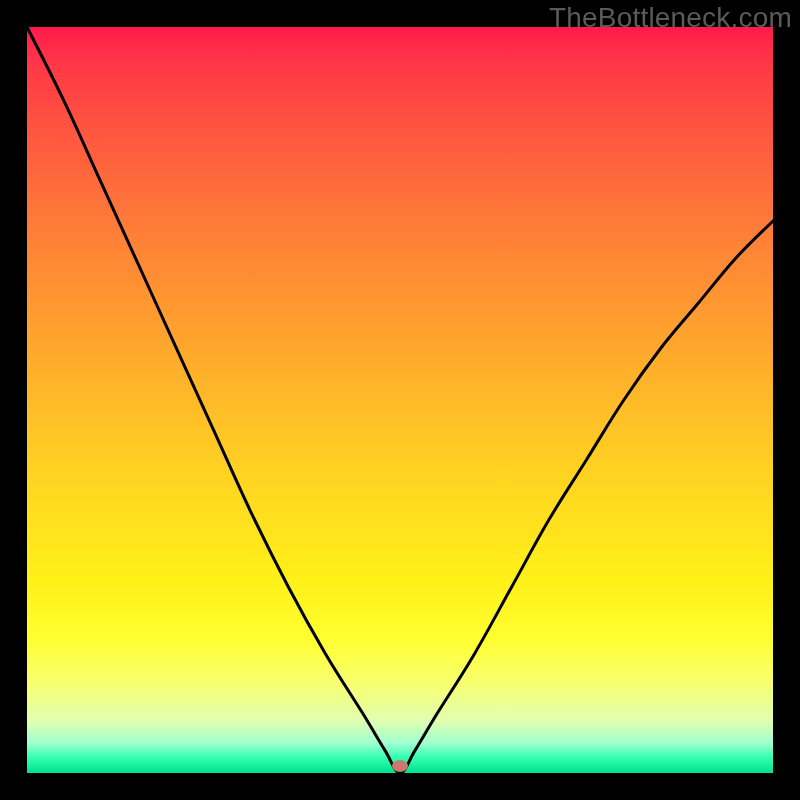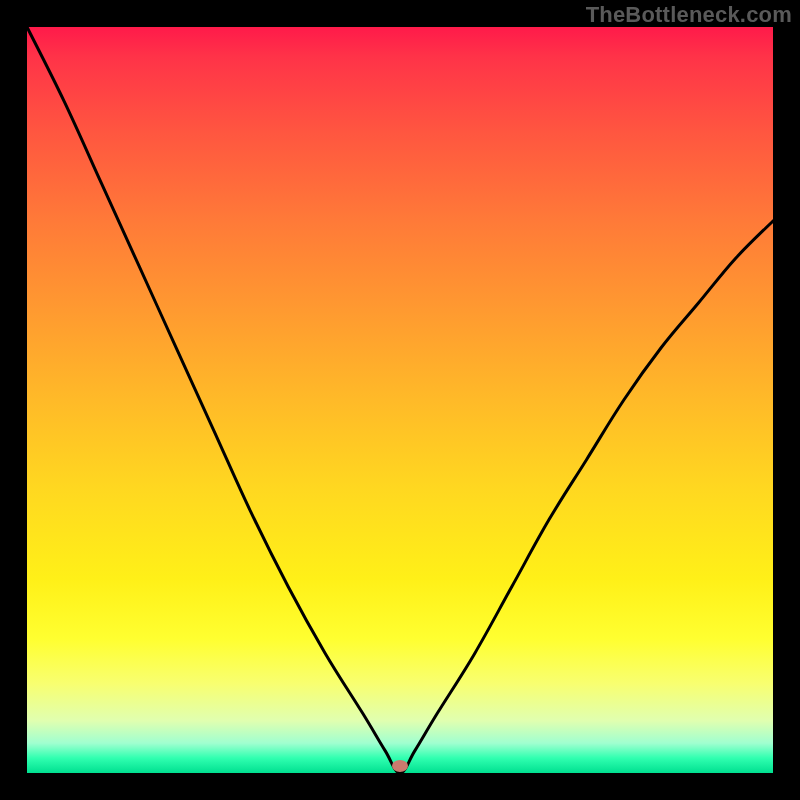--- a/index.html
+++ b/index.html
@@ -9,22 +9,22 @@
     background: #000;
     position: relative;
     overflow: hidden;
     font-family: Arial, Helvetica, sans-serif;
   }
   .watermark {
     position: absolute;
     top: 2px;
     right: 8px;
     color: #5a5a5a;
-    font-size: 22px;
-    font-weight: 700;
+    font-size: 28px;
+    font-weight: 400;
     z-index: 10;
     letter-spacing: 0.2px;
   }
   .plot-area {
     position: absolute;
     left: 27px;
     top: 27px;
     width: 746px;
     height: 746px;
     background: linear-gradient(to bottom,

